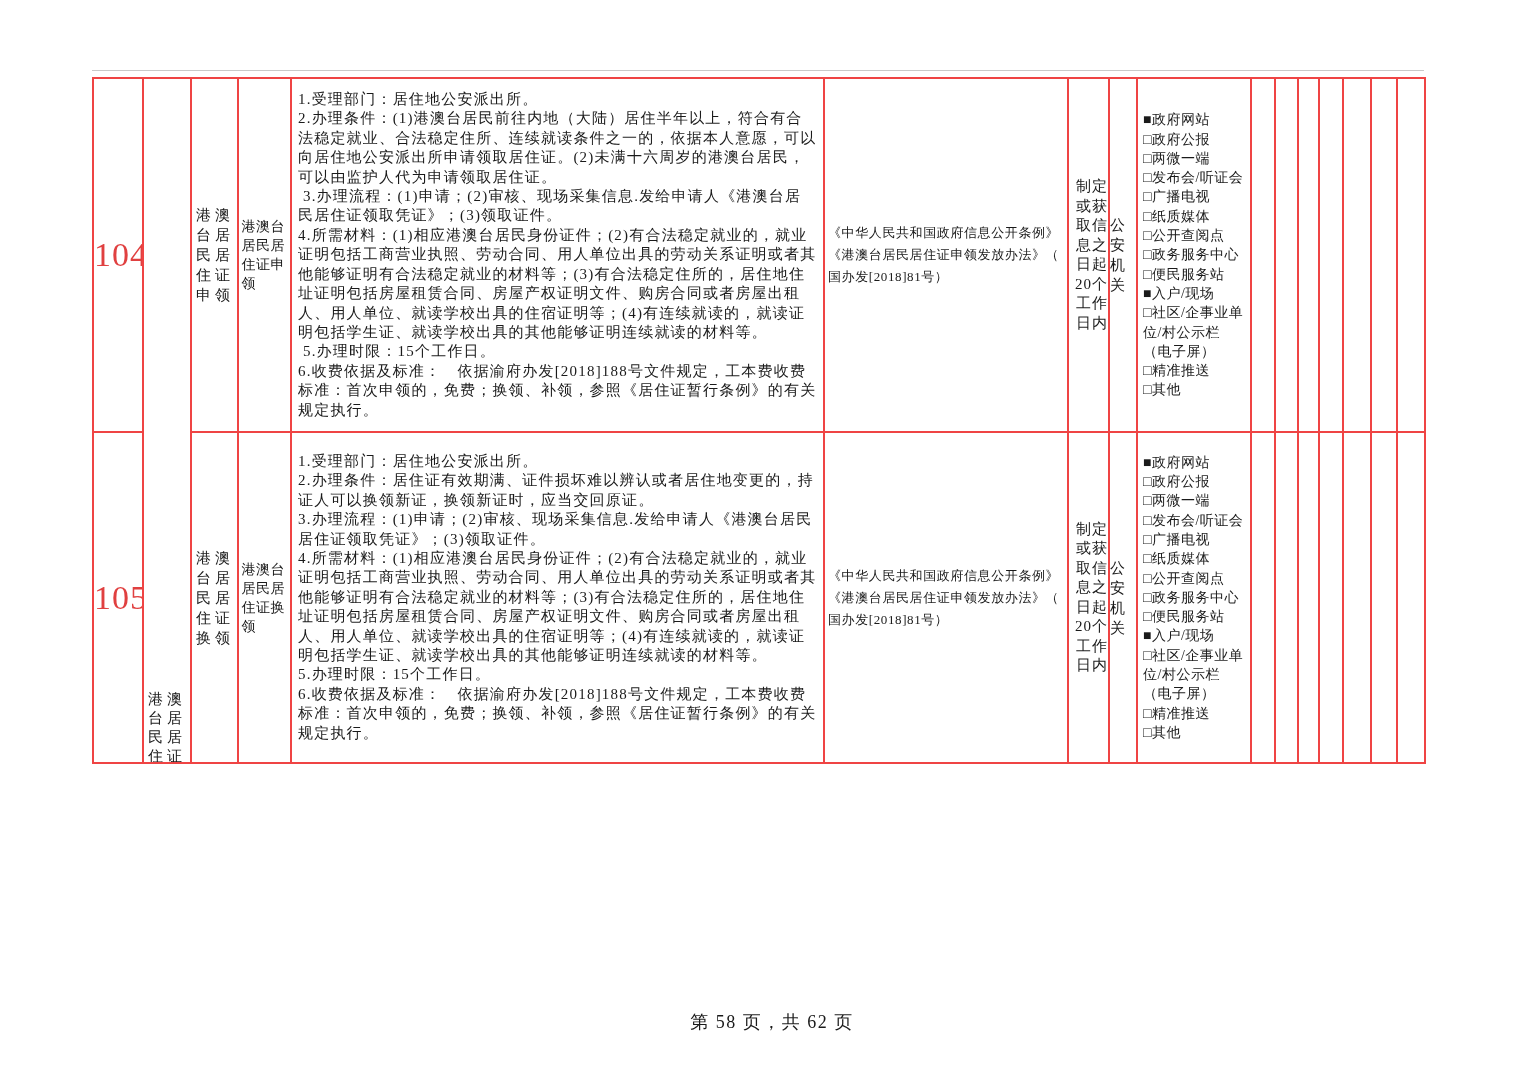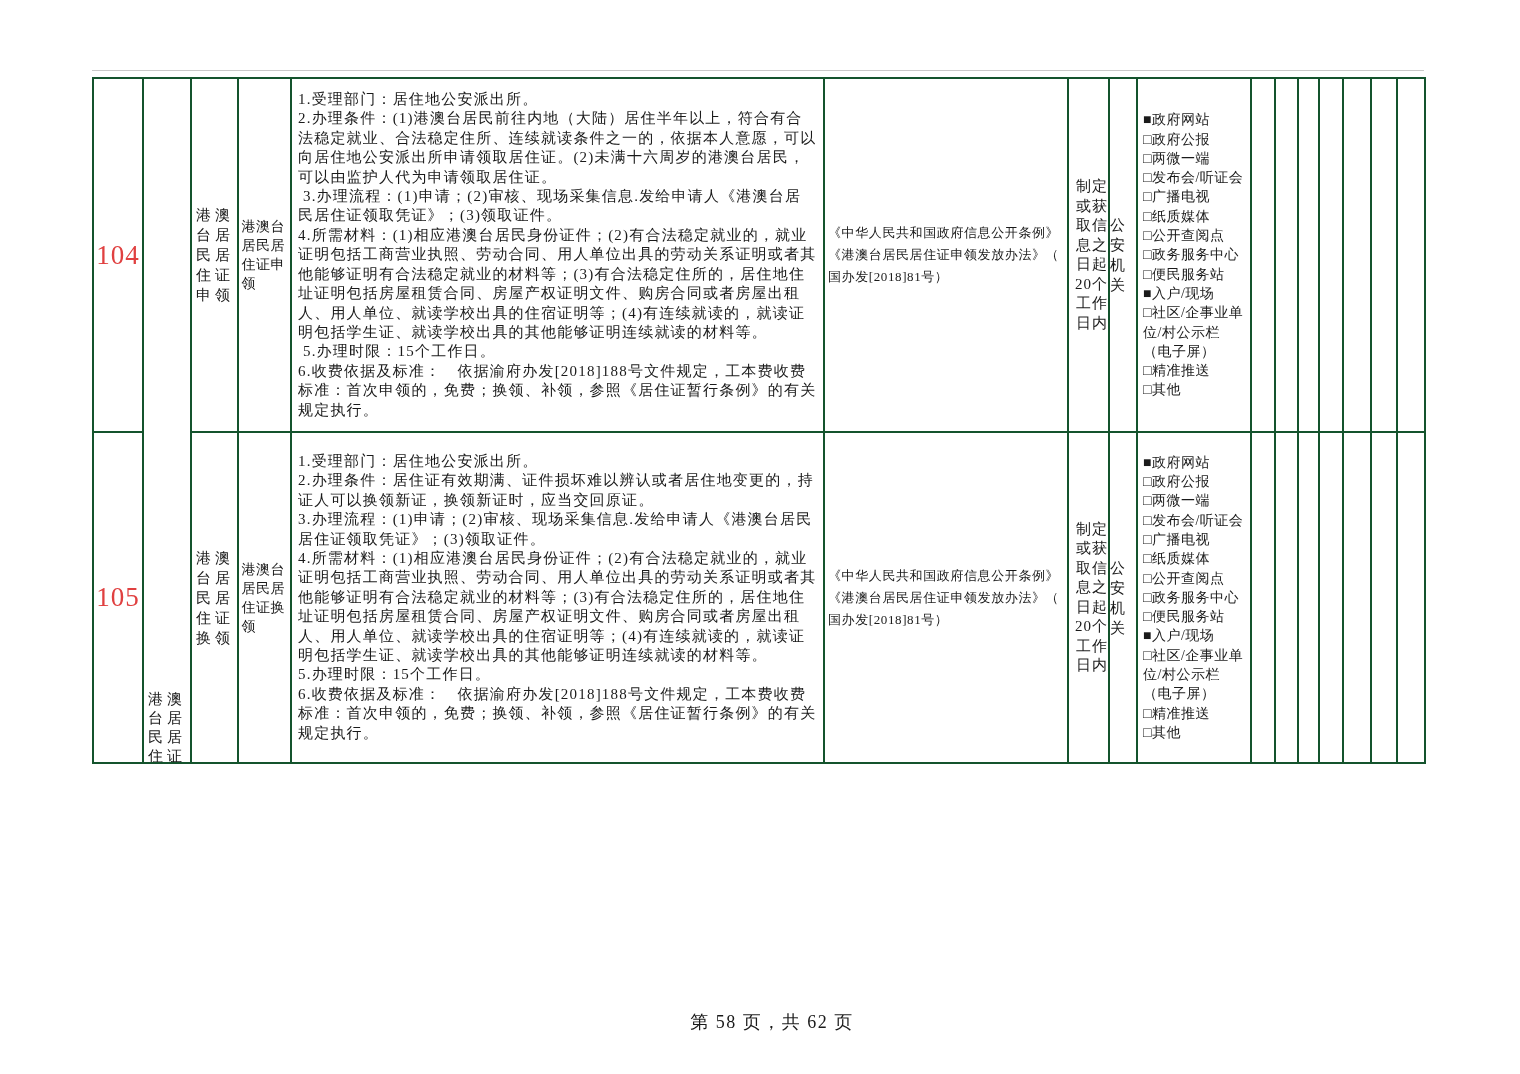--- a/index.html
+++ b/index.html
@@ -2,26 +2,26 @@
 <html><head>
 <meta charset="utf-8">
 <style>
   html,body{margin:0;padding:0;background:#ffffff;}
   body{width:1520px;height:1074px;font-family:"Liberation Serif", serif;color:#1a1a1a;}
   .page{position:relative;width:1520px;height:1074px;overflow:hidden;background:#ffffff;}
 
   .continuation-line{position:absolute;left:92px;top:70px;width:1332px;height:1px;background:#c9c9c9;}
 
   table.grid{position:absolute;left:92px;top:77px;width:1332px;border-collapse:collapse;table-layout:fixed;}
-  table.grid td{border:2px solid #14532d;padding:0;vertical-align:middle;overflow:hidden;}
+  table.grid td{border:2px solid #ef4444;padding:0;vertical-align:middle;overflow:hidden;}
   tr.r1{height:354px;}
   tr.r2{height:331px;}
 
   td.num-cell{text-align:center;}
-  .num-text{color:#e04040;font-size:27px;letter-spacing:1px;}
+  .num-text{color:#e04040;font-size:34px;letter-spacing:1px;}
 
   td.cat-cell{border-bottom:none;position:relative;}
   .cat-text{position:absolute;left:0;right:0;bottom:-4px;text-align:center;
             font-size:15px;letter-spacing:4px;line-height:19px;word-break:break-all;}
 
   td.sub-cell{text-align:center;}
   .sub-text{display:inline-block;width:40px;font-size:15px;letter-spacing:4px;line-height:20px;
             word-break:break-all;text-align:left;padding-left:3px;}
   .item-text{display:inline-block;width:46px;font-size:14px;letter-spacing:0.5px;line-height:19px;
              word-break:break-all;text-align:left;}

